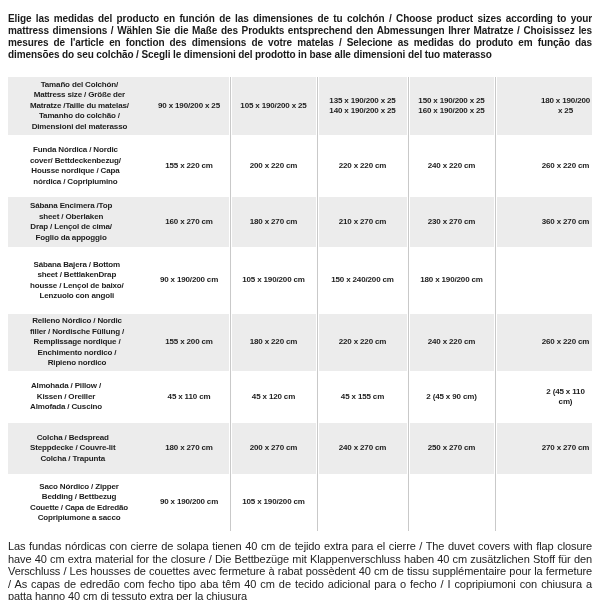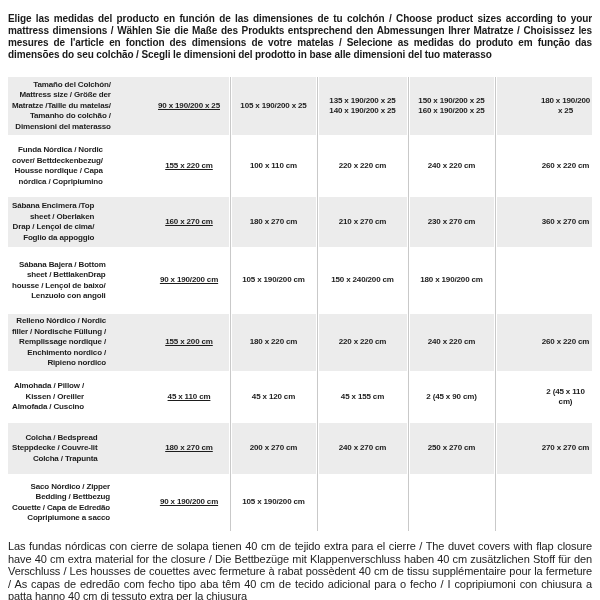--- a/index.html
+++ b/index.html
@@ -16,24 +16,24 @@
   .table-wrap{
     position:relative;margin:16px 8px 0;width:584px;
   }
   .rows .row{display:flex;width:584px;}
   .rows .row:nth-child(odd){background:#ececec;}
   .cell{
     box-sizing:border-box;display:flex;align-items:center;
     font-size:8px;font-weight:700;color:#1d1d1d;
     line-height:10.5px;letter-spacing:-0.15px;white-space:pre-line;
   }
-  .cell.label{justify-content:flex-start;padding-left:4px;padding-right:4px;text-align:right;}
+  .cell.label{justify-content:flex-start;padding-left:22px;padding-right:4px;text-align:center;}
   .cell.val{justify-content:center;text-align:center;}
   .row > :nth-child(1){width:140px;}
-  .row > :nth-child(2){width:82px;text-decoration:underline;}
+  .row > :nth-child(2){width:82px;}
   .row > :nth-child(3){width:87px;}
   .row > :nth-child(4){width:91px;}
   .row > :nth-child(5){width:87px;}
   .row > :nth-child(6){width:97px;padding-left:44px;}
   .vline{position:absolute;top:0;bottom:0;width:3px;background:#ffffff;z-index:2;}
   .vline::after{content:"";position:absolute;left:1px;top:0;bottom:0;width:1px;background:#c9c9c9;}
   .vline.v1{left:221px;}
   .vline.v2{left:308px;}
   .vline.v3{left:399px;}
   .vline.v4{left:486px;}
@@ -69,21 +69,21 @@
 160 x 190/200 x 25</div>
         <div class="cell val">180 x 190/200 x 25</div>
       </div>
 
       <div class="row h62">
         <div class="cell label">Funda Nórdica /  Nordic
 cover/ Bettdeckenbezug/
 Housse nordique  / Capa
 nórdica / Copripiumino</div>
         <div class="cell val">155 x 220 cm</div>
-        <div class="cell val">100 x 110 cm</div>
+        <div class="cell val">200 x 220 cm</div>
         <div class="cell val">220 x 220 cm</div>
         <div class="cell val">240 x 220 cm</div>
         <div class="cell val">260 x 220 cm</div>
       </div>
 
       <div class="row h50">
         <div class="cell label">Sábana Encimera /Top
 sheet / Oberlaken
 Drap / Lençol de cima/
 Foglio da appoggio</div>

